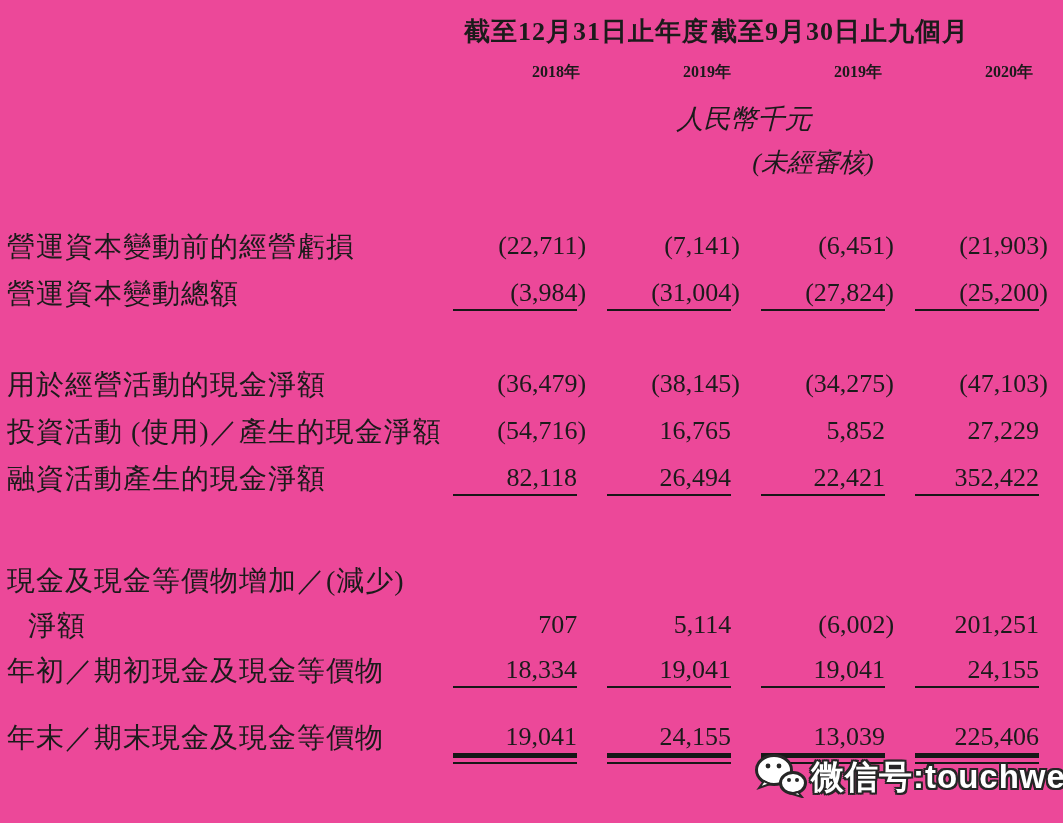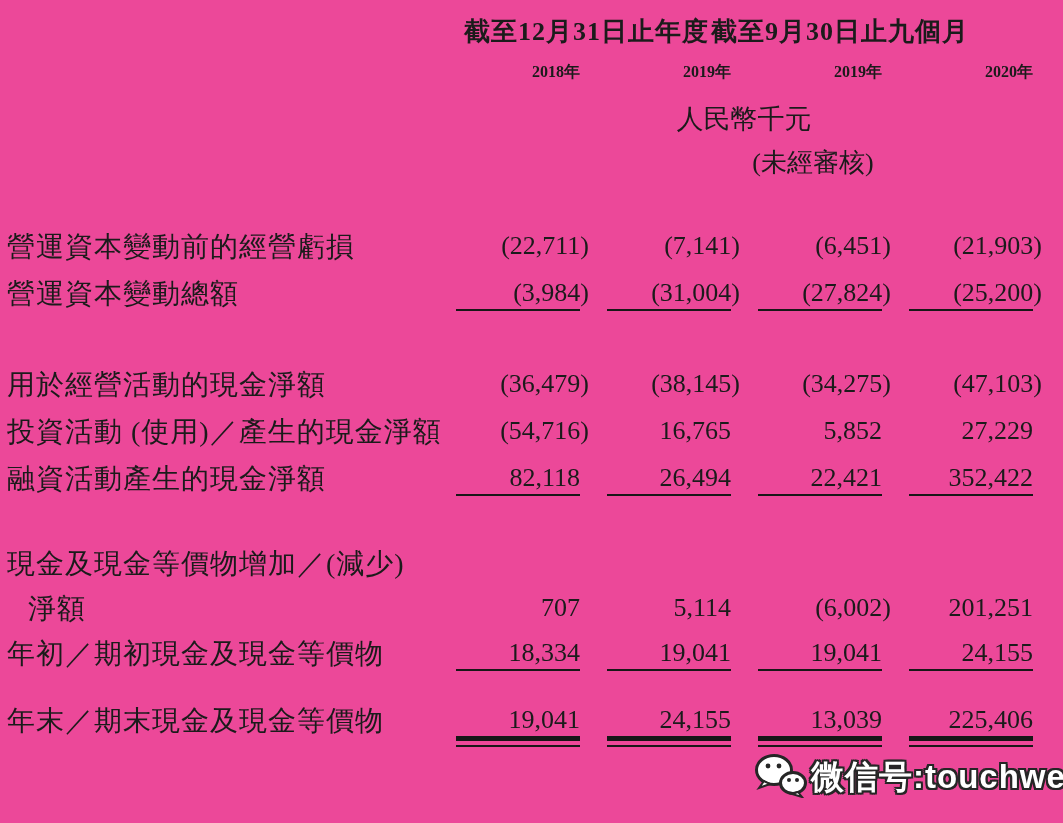--- a/index.html
+++ b/index.html
@@ -15,30 +15,30 @@
   .header{position:relative;height:182px;}
   .hgroup{
     position:absolute;top:16px;
     font-weight:bold;font-size:26px;line-height:32px;
     letter-spacing:1px;white-space:nowrap;
   }
   .hg1{left:464px;}
   .hg2{left:711px;}
   .years-row{position:absolute;top:56px;left:0;right:0;display:flex;}
   .years-row .cell{font-weight:bold;font-size:16px;}
-  .note{position:absolute;white-space:nowrap;}
+  .note{position:absolute;font-style:italic;white-space:nowrap;}
   .unit{left:744px;top:101px;transform:translateX(-50%);font-size:27px;}
   .unaudited{left:813px;top:145px;transform:translateX(-50%);font-size:26px;}
   
-  .row{display:flex;height:47px;}
+  .row{display:flex;height:47px;gap:6px;}
   .h45{height:45px;}
   .h48{height:48px;}
   .mt48{margin-top:48px;}
   .mt44{margin-top:44px;}
-  .mt43{margin-top:38px;}
+  .mt43{margin-top:55px;}
   .mt45{margin-top:22px;}
   .label{
     width:456px;box-sizing:border-box;padding-left:7px;
     font-size:28px;line-height:34px;white-space:nowrap;
     letter-spacing:1px;
   }
   .label.indent{padding-left:28px;}
   .label-spacer{width:456px;}
   .num{width:151px;}
   .cell{

